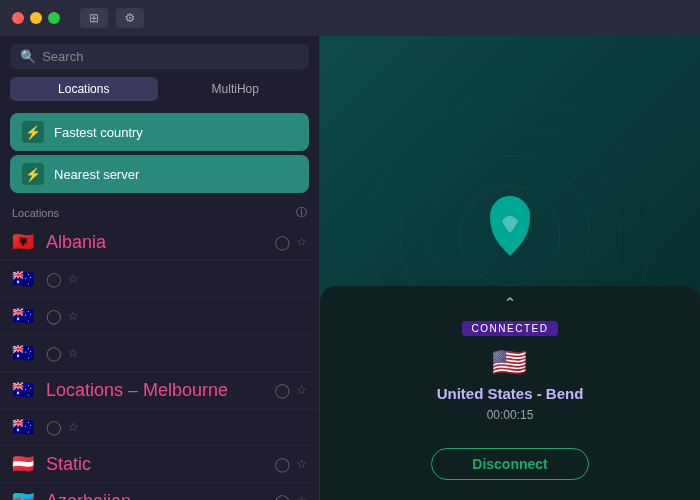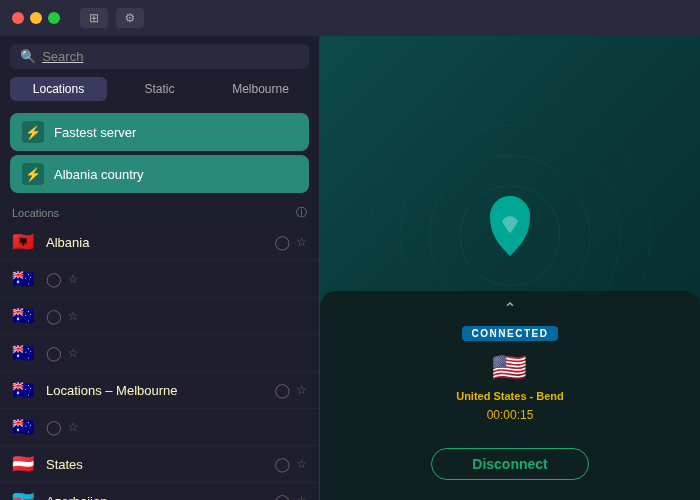--- a/index.html
+++ b/index.html
@@ -88,21 +88,20 @@
       color: #888;
       font-size: 13px;
     }
     .search-input {
       background: transparent;
       border: none;
       outline: none;
       color: #ccc;
       font-size: 13px;
       width: 100%;
-      text-decoration: underline;
     }
     .search-input::placeholder { color: #888; }
 
     
     .tabs {
       display: flex;
       padding: 0 10px 8px;
       gap: 4px;
     }
     .tab {
@@ -181,22 +180,22 @@
       border-bottom: 1px solid #252535;
     }
     .flag {
       font-size: 18px;
       width: 24px;
       text-align: center;
       flex-shrink: 0;
     }
     .location-name {
       flex: 1;
-      color: #fef9c3;
-      font-size: 13px;
+      color: #ec4899;
+      font-size: 18px;
     }
     .location-actions {
       display: flex;
       gap: 6px;
       align-items: center;
     }
     .signal-icon {
       color: #666;
       font-size: 14px;
     }
@@ -251,41 +250,41 @@
       flex-direction: column;
       align-items: center;
       gap: 6px;
     }
     .chevron-up {
       color: #aaa;
       font-size: 16px;
       margin-bottom: 2px;
     }
     .connected-badge {
-      background: #0369a1;
+      background: #4c1d95;
       color: #fff;
       font-size: 10px;
-      font-weight: 700;
+      font-weight: 400;
       letter-spacing: 1.5px;
       padding: 2px 10px;
       border-radius: 4px;
       text-transform: uppercase;
     }
     .connected-flag {
       font-size: 28px;
       margin-top: 4px;
     }
     .connected-location {
-      color: #eab308;
-      font-size: 11px;
+      color: #c4b5fd;
+      font-size: 15px;
       font-weight: 700;
       text-align: center;
     }
     .connected-time {
-      color: #eab308;
+      color: #a3a3a3;
       font-size: 12px;
     }
     .disconnect-btn {
       background: transparent;
       border: 1.5px solid #1aaa6a;
       color: #1aaa6a;
       padding: 7px 40px;
       border-radius: 20px;
       font-size: 14px;
       font-weight: 600;
@@ -314,32 +313,31 @@
 
     <div class="search-container">
       <div class="search-box">
         <span class="search-icon">🔍</span>
         <input class="search-input" type="text" placeholder="Search" style="">
       </div>
     </div>
 
     <div class="tabs">
       <button class="tab active">Locations</button>
-      <button class="tab">Static</button>
-      <button class="tab">Melbourne</button>
+      <button class="tab">MultiHop</button>
     </div>
 
     <div class="quick-actions">
       <button class="quick-action-btn">
         <span class="bolt">⚡</span>
-        <span>Fastest server</span>
+        <span>Fastest country</span>
       </button>
       <button class="quick-action-btn">
         <span class="bolt">⚡</span>
-        <span>Albania country</span>
+        <span>Nearest server</span>
       </button>
     </div>
 
     <div class="locations-header">
       <span>Locations</span>
       <span style="cursor:pointer;">ⓘ</span>
     </div>
 
     <div class="location-list">
 
@@ -388,21 +386,21 @@
       <div class="location-item">
         <span class="flag">🇦🇺</span>
         <div class="location-actions">
           <span class="signal-icon">◯</span>
           <span class="star-icon">☆</span>
         </div>
       </div>
 
       <div class="location-item">
         <span class="flag">🇦🇹</span>
-        <span class="location-name">States</span>
+        <span class="location-name">Static</span>
         <div class="location-actions">
           <span class="signal-icon">◯</span>
           <span class="star-icon">☆</span>
         </div>
       </div>
 
       <div class="location-item">
         <span class="flag">🇦🇿</span>
         <span class="location-name">Azerbaijan</span>
         <div class="location-actions">

